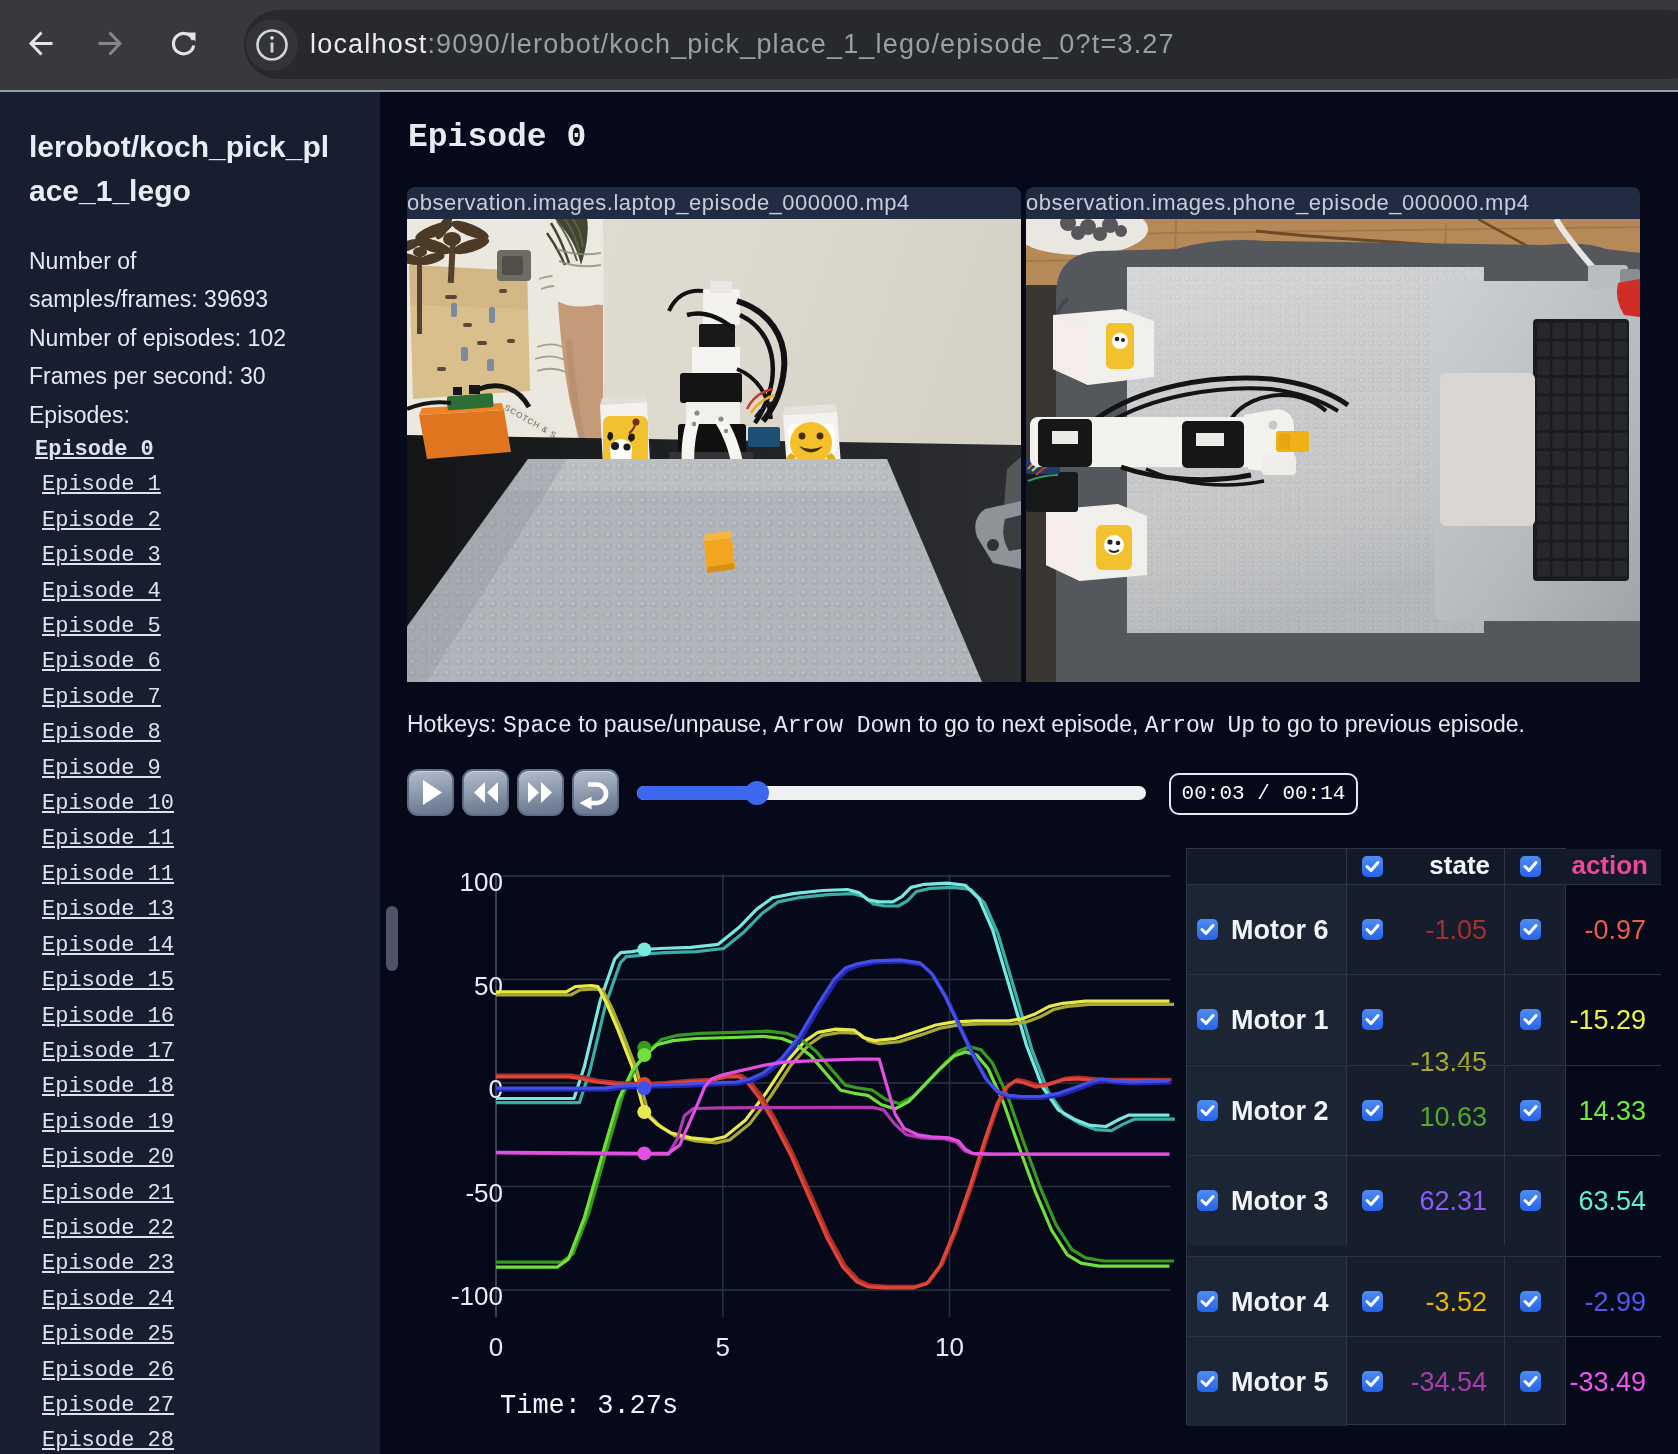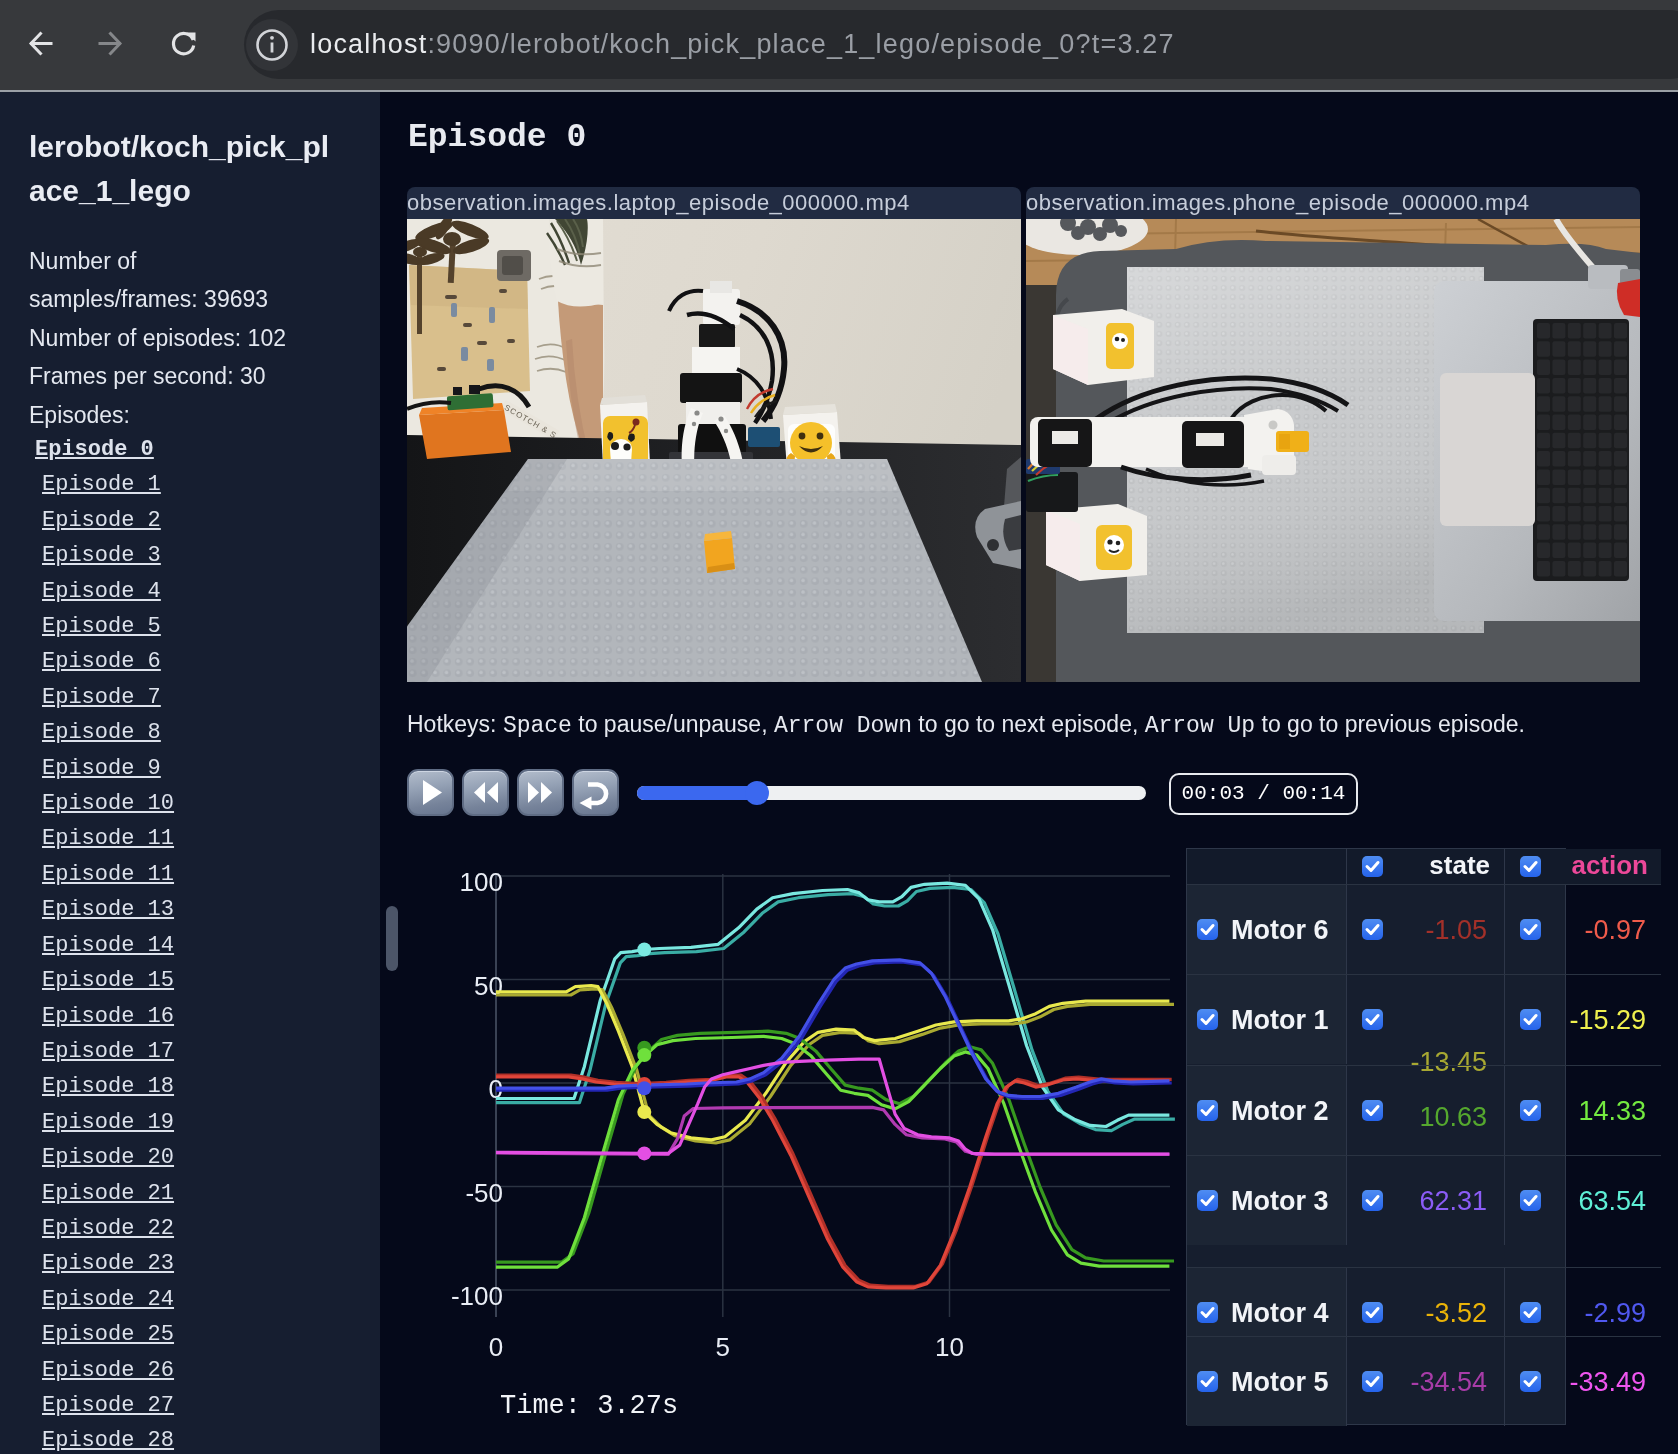--- a/index.html
+++ b/index.html
@@ -612,21 +612,21 @@
         </svg>
       </div>
     <div class="mval" style="left:180px;top:30px;color:#8b5cf6;">62.31</div>
     <div class="cb" style="left:333px;top:34px;">
         <svg width="21" height="21" viewBox="0 0 21 21">
           <path d="M5 10.5 L9 14.5 L16 6.5" fill="none" stroke="#fff" stroke-width="3" stroke-linecap="round" stroke-linejoin="round"></path>
         </svg>
       </div>
     <div class="mval" style="left:339px;top:30px;color:#5ff0d6;">63.54</div>
   </div>
-  <div class="trow" style="top:418px;">
+  <div class="trow" style="top:407px;">
     <div class="cell-name"></div>
       <div class="vline1"></div>
       <div class="vline2"></div>
     <div class="cb" style="left:10px;top:34px;">
         <svg width="21" height="21" viewBox="0 0 21 21">
           <path d="M5 10.5 L9 14.5 L16 6.5" fill="none" stroke="#fff" stroke-width="3" stroke-linecap="round" stroke-linejoin="round"></path>
         </svg>
       </div>
     <div class="mname" style="top:30px;">Motor 4</div>
     <div class="cb" style="left:175px;top:34px;">

